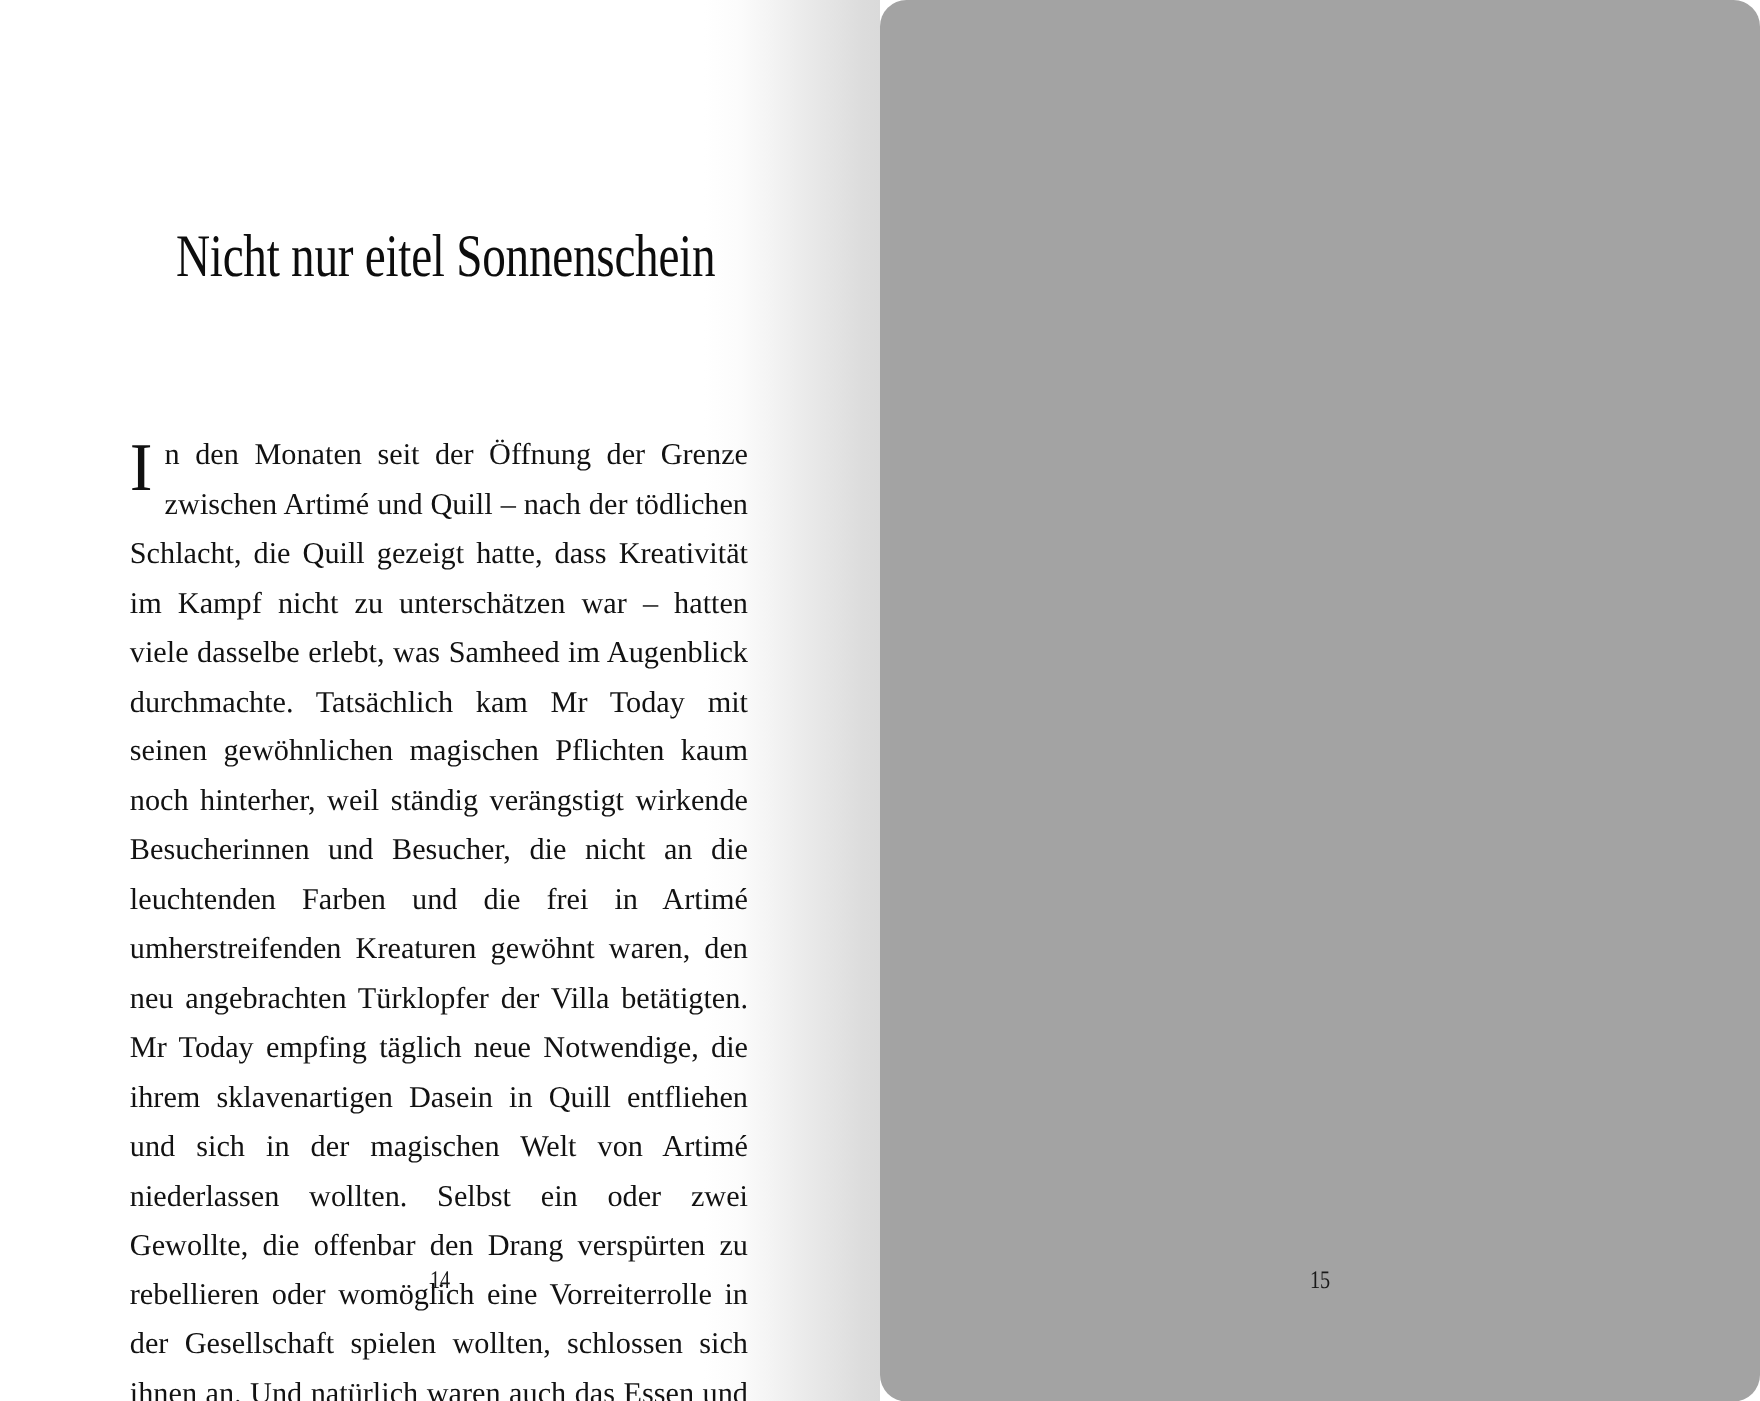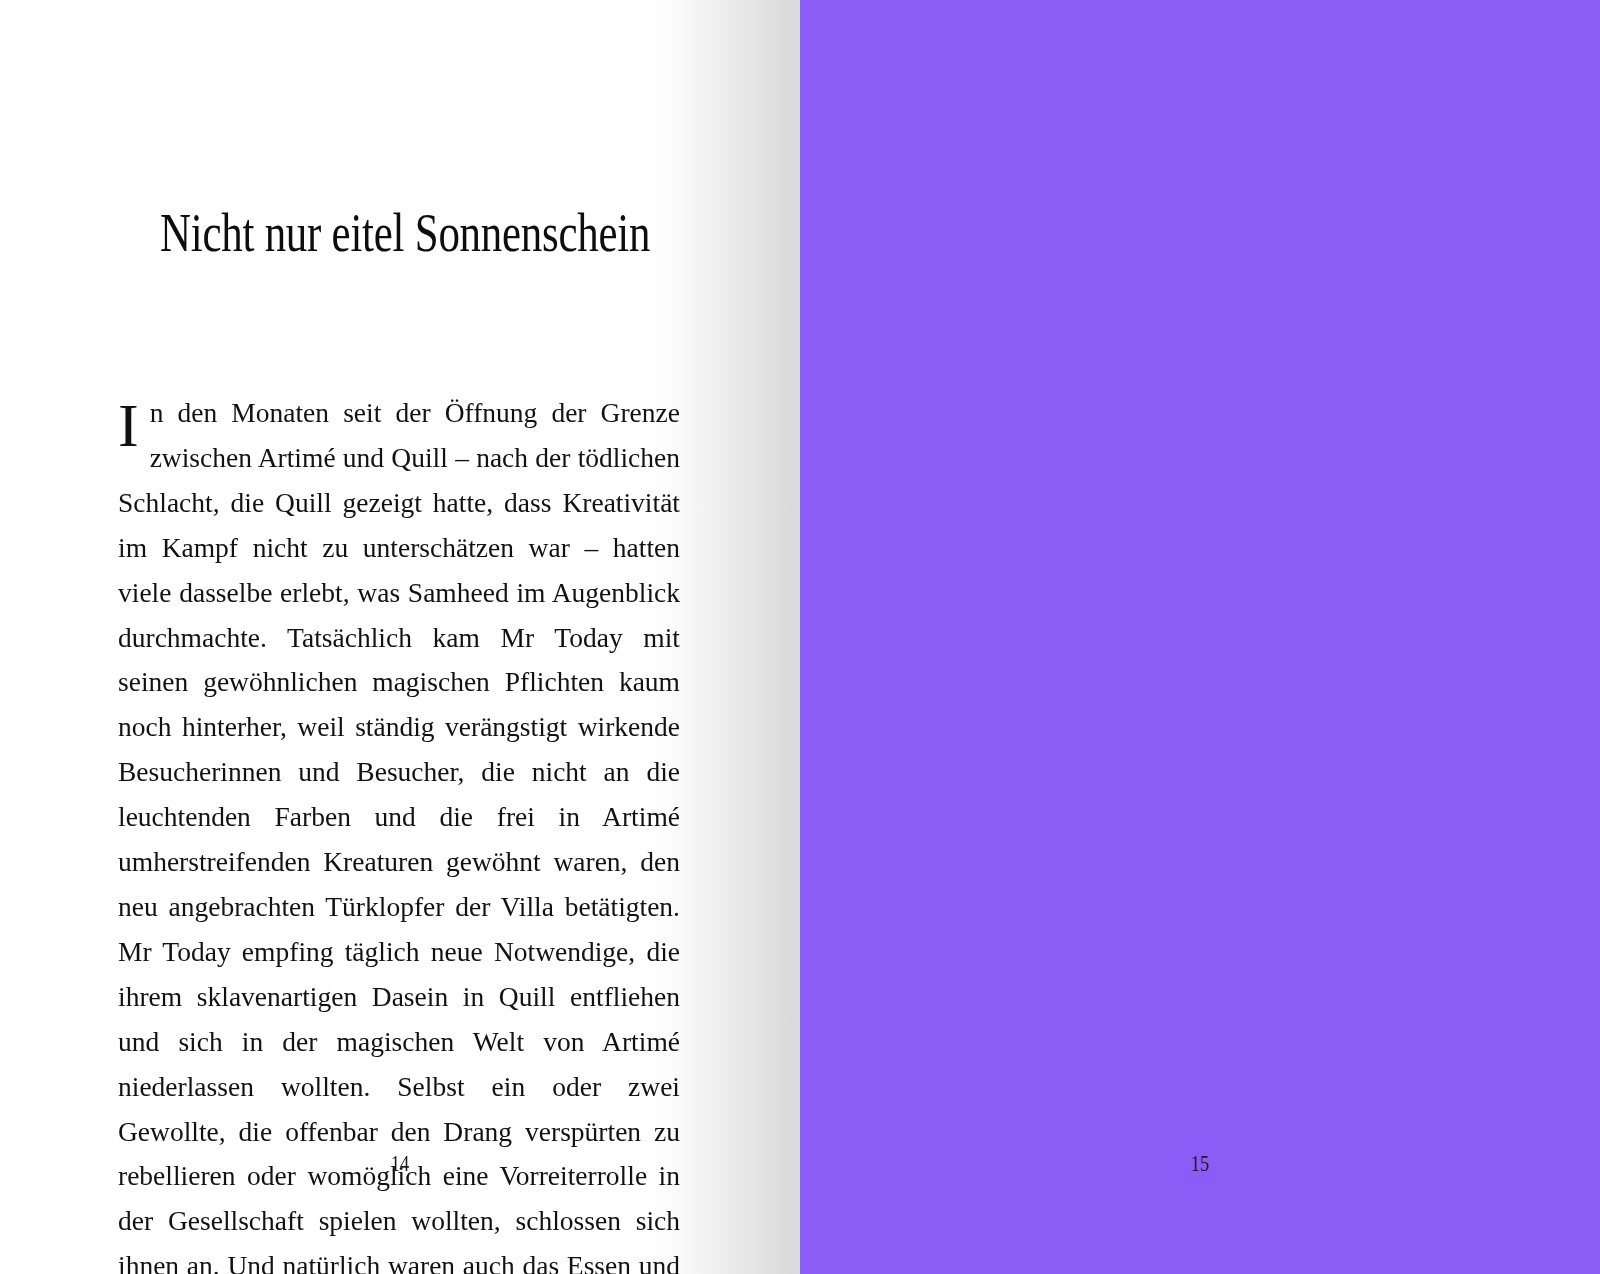--- a/index.html
+++ b/index.html
@@ -38,21 +38,22 @@
         #ffffff 640px,
         #fcfcfc 670px,
         #f4f4f4 700px,
         #ebebeb 730px,
         #e3e3e3 760px,
         #dcdcdc 785px,
         #dadada 800px);
   }
 
   .page-right {
-    background: #8b5cf6;
+    background: #a3a3a3;
+    border-radius: 24px;
   }
 
   .text-column {
     position: absolute;
     color: #121212;
     font-size: 27.5px;
     line-height: 44.9px;
     text-align: justify;
     text-justify: inter-word;
     -webkit-hyphens: none;

